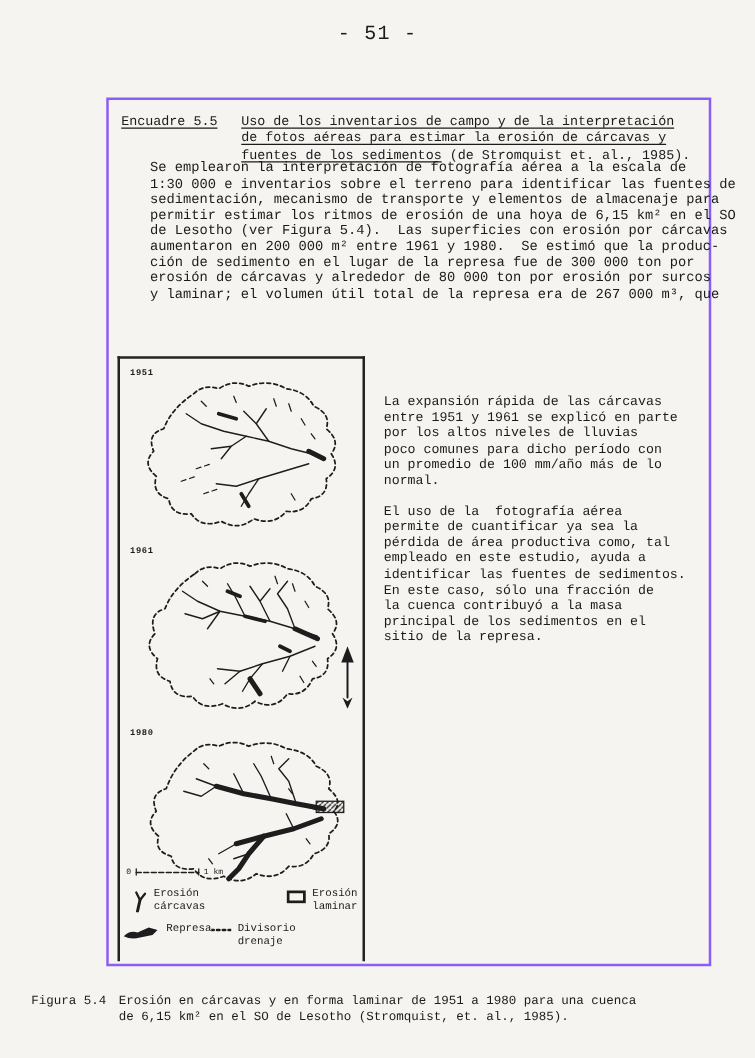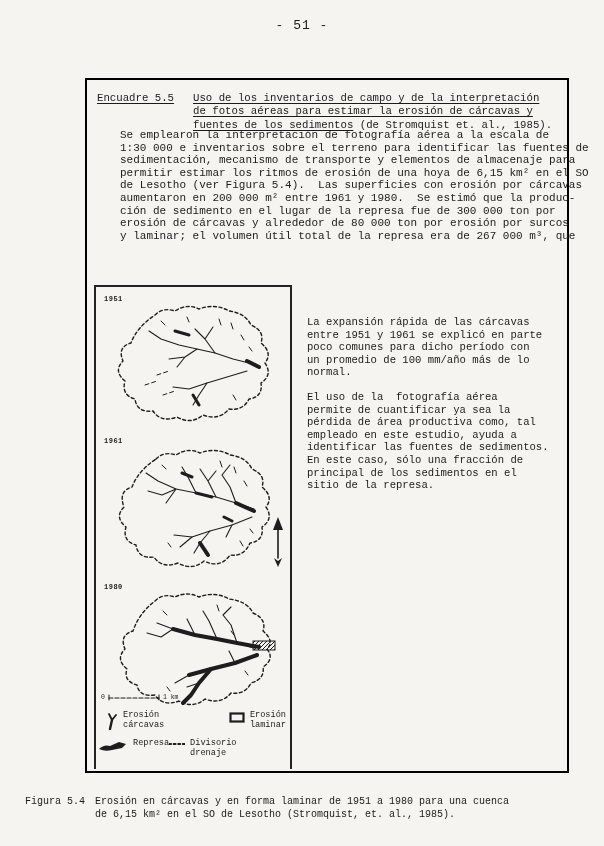--- a/index.html
+++ b/index.html
@@ -9,23 +9,23 @@
     font-family:"Liberation Mono","DejaVu Sans Mono",monospace;
     color:#1b1b1b;
     -webkit-font-smoothing:antialiased;
   }
   .abs{position:absolute;}
   .tl{white-space:pre;}
   .u{text-decoration:underline;text-underline-offset:2px;}
   .pre{white-space:pre;}
   .preline{white-space:pre-line;}
 
-  #page-number{top:18px;left:0;width:100%;text-align:center;font-size:13px;letter-spacing:1px;}
-
-  #outer-box{left:85px;top:78px;width:480px;height:691px;border:2px solid #000000;}
+  #page-number{top:18px;left:0;width:100%;text-align:center;font-size:16px;letter-spacing:1px;}
+
+  #outer-box{left:85px;top:78px;width:480px;height:691px;border:2px solid #8b5cf6;}
 
   #encuadre-label{left:10px;top:12px;font-size:10.7px;}
   #encuadre-title{left:106px;top:12px;width:366px;font-size:10.7px;line-height:13.4px;}
   #encuadre-body{left:8px;top:49px;width:468px;font-size:11px;line-height:12.6px;margin-left:25px;}
 
   #right-col{left:220px;top:236px;width:254px;font-size:10.6px;line-height:12.6px;}
   #right-col .para{margin-bottom:12px;}
 
   #figure-box{left:7px;top:205px;width:194px;height:482px;border:2px solid #232323;border-bottom:none;}
   .map-year{font-size:7px;font-weight:bold;letter-spacing:.5px;}
@@ -78,31 +78,33 @@
       <div class="tl">aumentaron en 200 000 m² entre 1961 y 1980.  Se estimó que la produc-</div>
       <div class="tl">ción de sedimento en el lugar de la represa fue de 300 000 ton por</div>
       <div class="tl">erosión de cárcavas y alrededor de 80 000 ton por erosión por surcos</div>
       <div class="tl">y laminar; el volumen útil total de la represa era de 267 000 m³, que</div>
     </div>
 
   <div id="right-col" class="abs">
     <div class="para">
         <div class="tl">La expansión rápida de las cárcavas</div>
         <div class="tl">entre 1951 y 1961 se explicó en parte</div>
+        <div class="tl">por los altos niveles de lluvias</div>
         <div class="tl">poco comunes para dicho período con</div>
         <div class="tl">un promedio de 100 mm/año más de lo</div>
         <div class="tl">normal.</div>
       </div>
     <div class="para">
         <div class="tl">El uso de la  fotografía aérea</div>
         <div class="tl">permite de cuantificar ya sea la</div>
         <div class="tl">pérdida de área productiva como, tal</div>
         <div class="tl">empleado en este estudio, ayuda a</div>
         <div class="tl">identificar las fuentes de sedimentos.</div>
         <div class="tl">En este caso, sólo una fracción de</div>
+        <div class="tl">la cuenca contribuyó a la masa</div>
         <div class="tl">principal de los sedimentos en el</div>
         <div class="tl">sitio de la represa.</div>
       </div>
   </div>
 
   <div id="figure-box" class="abs">
 
     <div id="map1-label" class="abs map-year">1951</div>
     <svg id="map1" class="abs map-stroke" width="186" height="130" viewBox="0 0 186 130">
       <path class="outline" d="M56,12 Q64,4 76,8 Q88,0 100,6 Q116,0 130,8 Q146,10 152,22 Q166,28 162,40 Q174,50 166,60 Q174,72 162,80 Q164,94 150,96 Q144,108 130,106 Q120,118 104,112 Q92,122 78,114 Q62,120 54,108 Q38,110 36,96 Q22,92 26,78 Q14,68 24,58 Q18,44 32,40 Q38,24 56,12 Z"></path>

